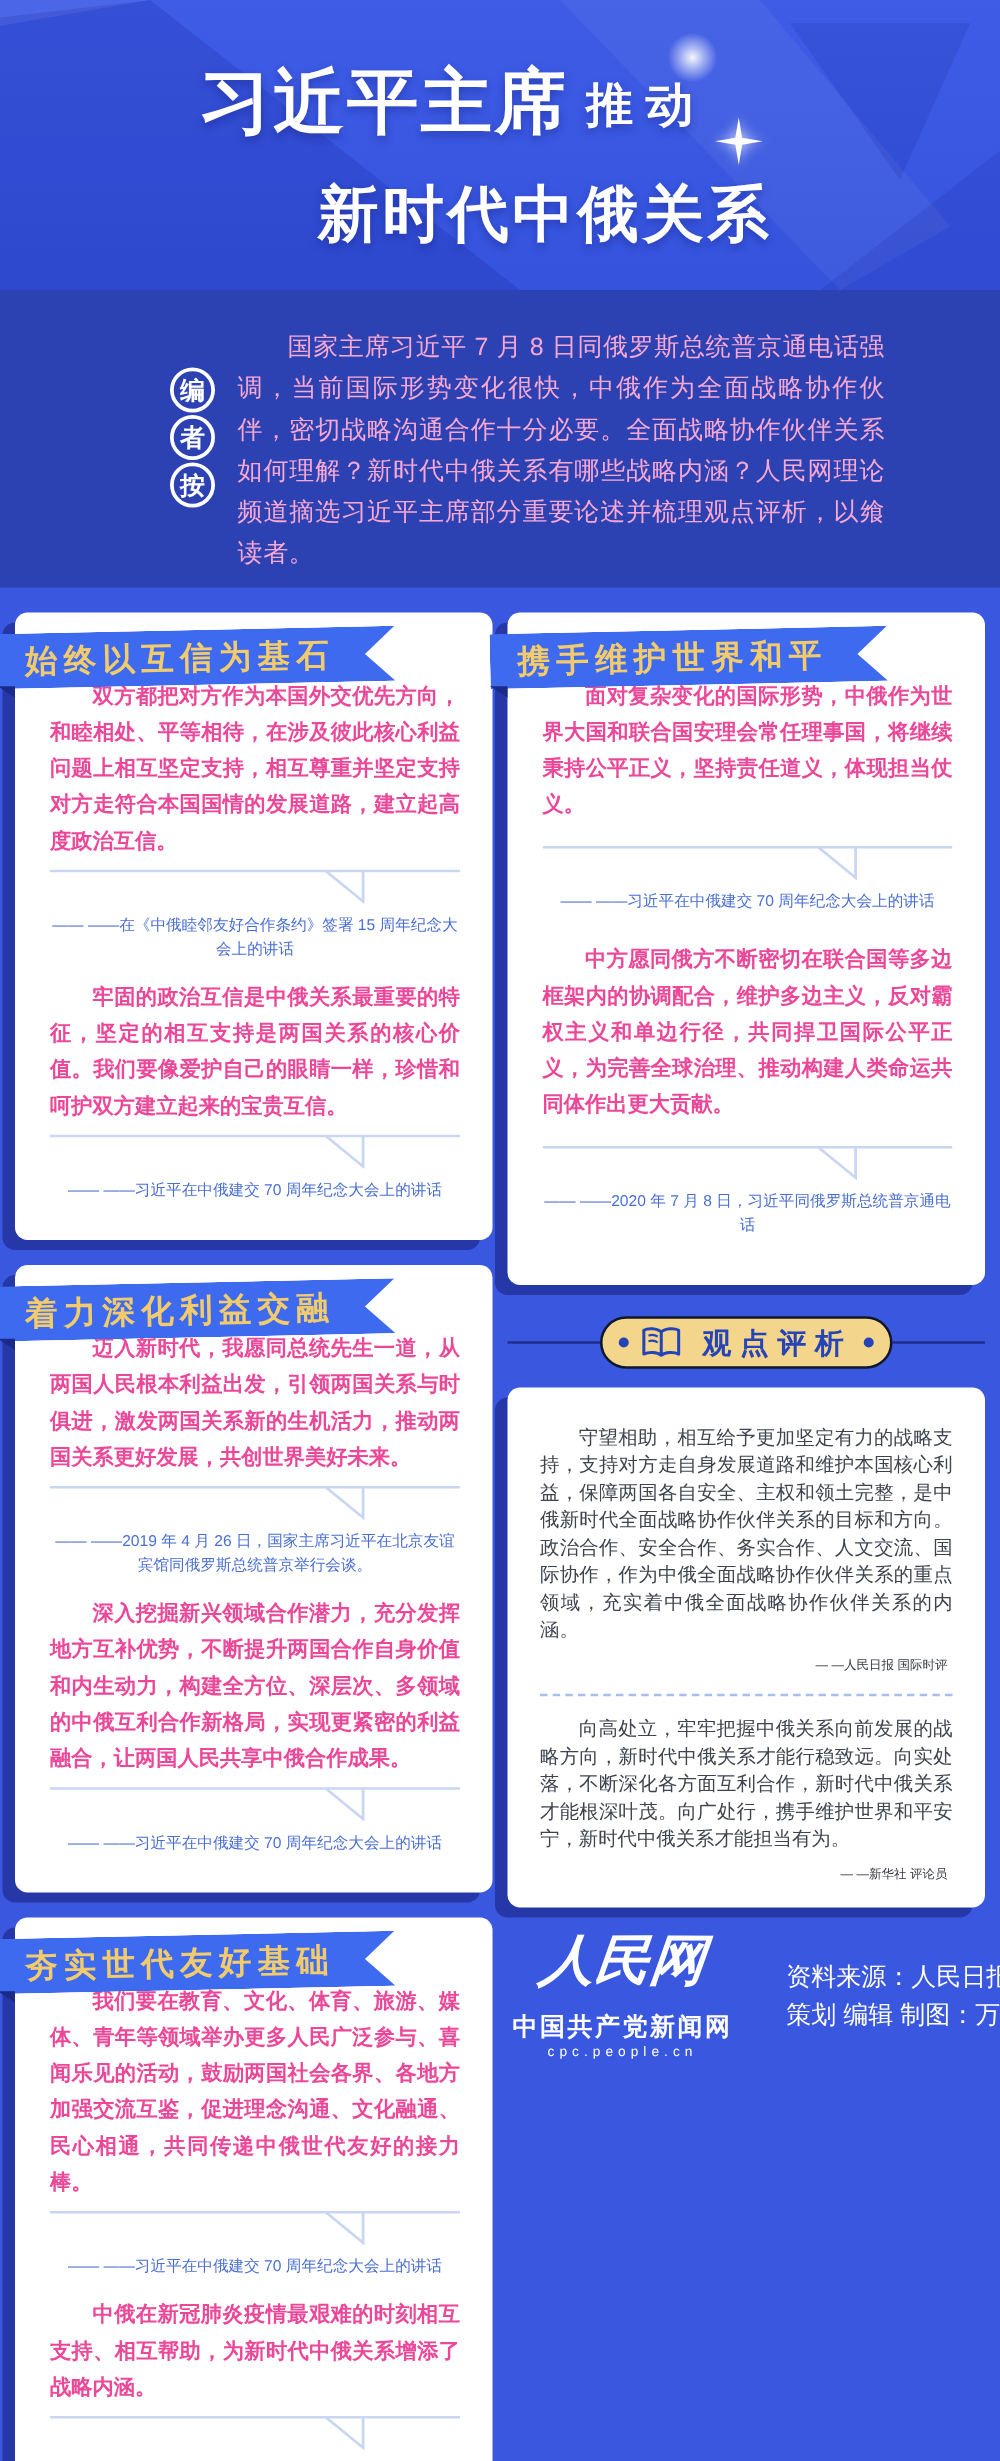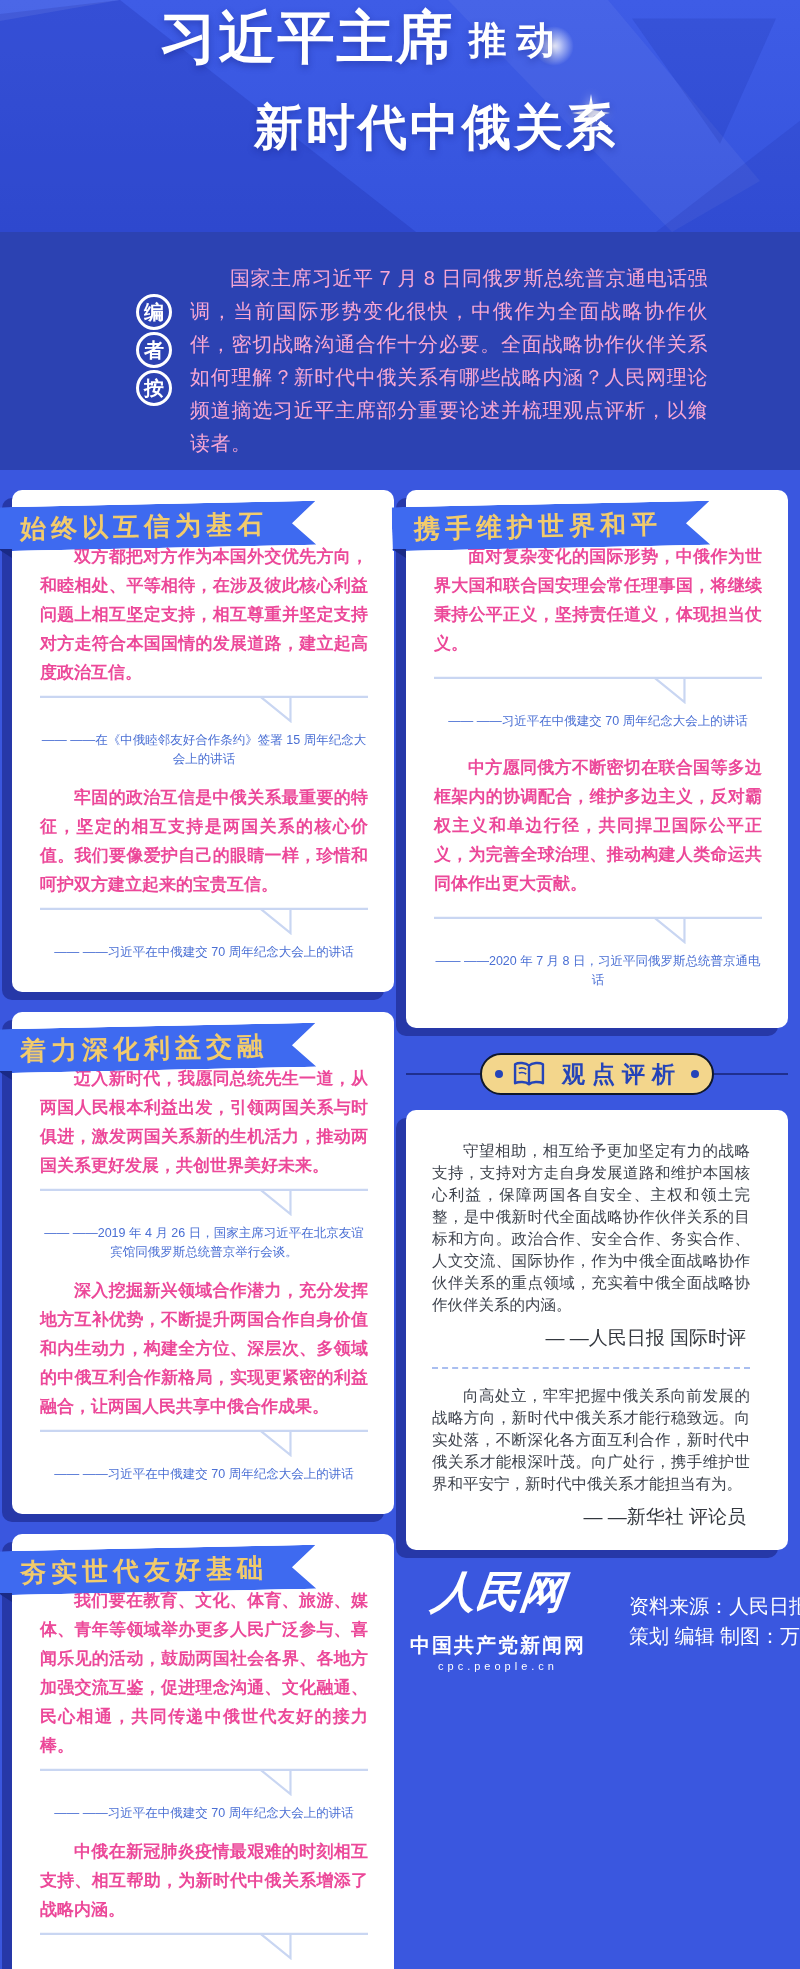--- a/index.html
+++ b/index.html
@@ -10,21 +10,21 @@
   .header{position:relative;height:232px;background:linear-gradient(180deg,#3E5CE6 0%,#3553DC 100%);overflow:hidden;}
   .shape{position:absolute;inset:0;pointer-events:none;}
   .shape.dark-left{background:rgba(18,30,150,.20);clip-path:polygon(0 6%,15% 0,52% 100%,0 100%);}
   .shape.light-left{background:rgba(255,255,255,.07);clip-path:polygon(0 0,15% 0,0 9%);}
   .shape.light-mid{background:rgba(255,255,255,.05);clip-path:polygon(56% 0,76% 0,95% 78%,84% 100%);}
   .shape.dark-right{background:rgba(14,26,140,.14);clip-path:polygon(79% 8%,97% 8%,90% 62%);}
   .shape.dark-corner{background:rgba(14,26,140,.12);clip-path:polygon(82% 100%,100% 52%,100% 100%);}
   .glow{position:absolute;left:534px;top:26px;width:40px;height:40px;border-radius:50%;
         background:radial-gradient(circle,rgba(255,255,255,.95) 0%,rgba(255,255,255,.45) 35%,rgba(255,255,255,0) 70%);}
   .star{position:absolute;left:572px;top:94px;width:38px;height:38px;filter:drop-shadow(0 0 5px rgba(255,255,255,.9));}
-  .title-wrap{position:relative;color:#fff;text-align:center;
+  .title-wrap{position:relative;color:#fff;text-align:center;padding-top:44px;
               text-shadow:0 3px 7px rgba(18,28,120,.4);font-weight:bold;}
   .title-line1{transform:translateX(-38px);font-size:57px;letter-spacing:2px;}
   .title-side{font-size:38px;letter-spacing:10px;margin-left:14px;position:relative;top:-4px;}
   .title-line2{transform:translateX(36px);font-size:49px;letter-spacing:3px;margin-top:18px;}
 
   
   .editor{position:relative;height:238px;background:#2C42B2;display:flex;padding:30px 92px 0 136px;box-sizing:border-box;}
   .badges{display:flex;flex-direction:column;gap:2px;margin-top:32px;}
   .badge{width:30px;height:30px;border:3px solid #fff;border-radius:50%;color:#fff;
          font-size:20px;font-weight:bold;display:flex;align-items:center;justify-content:center;}
@@ -53,23 +53,23 @@
 
   
   .pillrow{display:flex;align-items:center;margin-top:24px;height:44px;}
   .pline{flex:1;height:2px;background:#1F2F8E;}
   .pill{display:flex;align-items:center;gap:9px;height:42px;padding:0 13px;background:#F3D68C;
         border:2px solid #0f172a;border-radius:23px;box-sizing:border-box;}
   .pill-dot{width:8px;height:8px;border-radius:50%;background:#2544B8;}
   .pill-label{color:#2544B8;font-size:23px;font-weight:bold;letter-spacing:7px;text-indent:7px;}
 
   .comment-card{position:relative;background:#fff;border-radius:10px;box-shadow:-10px 8px 0 #2638A8;
-                margin-top:14px;padding:30px 38px 20px 26px;box-sizing:border-box;}
+                margin-top:14px;padding:30px 26px 20px 26px;box-sizing:border-box;}
   .com{margin:0;color:#3E434D;font-size:15.5px;line-height:22px;text-align:justify;text-indent:2em;}
-  .attr{margin:9px 4px 0 0;color:#34383F;font-size:19px;text-align:right;}
+  .attr{margin:9px 4px 0 0;color:#34383F;font-size:10px;text-align:right;}
   .dashed{border:none;border-top:2px dashed #A9BEF0;margin:16px 0;}
 
   
   .footer{display:flex;align-items:center;margin-top:20px;padding:0 2px;color:#fff;}
   .logo{text-align:center;min-width:180px;}
   .logo-script{font-family:"Liberation Serif", serif;font-style:italic;font-weight:bold;
                font-size:44px;line-height:46px;transform:skewX(-6deg);display:block;}
   .logo-name{font-size:20px;font-weight:bold;letter-spacing:2px;margin-top:16px;}
   .logo-url{font-size:11px;font-weight:normal;letter-spacing:4px;margin-top:1px;}
   .credits{margin-left:41px;font-size:20px;font-weight:normal;line-height:30px;white-space:nowrap;}

